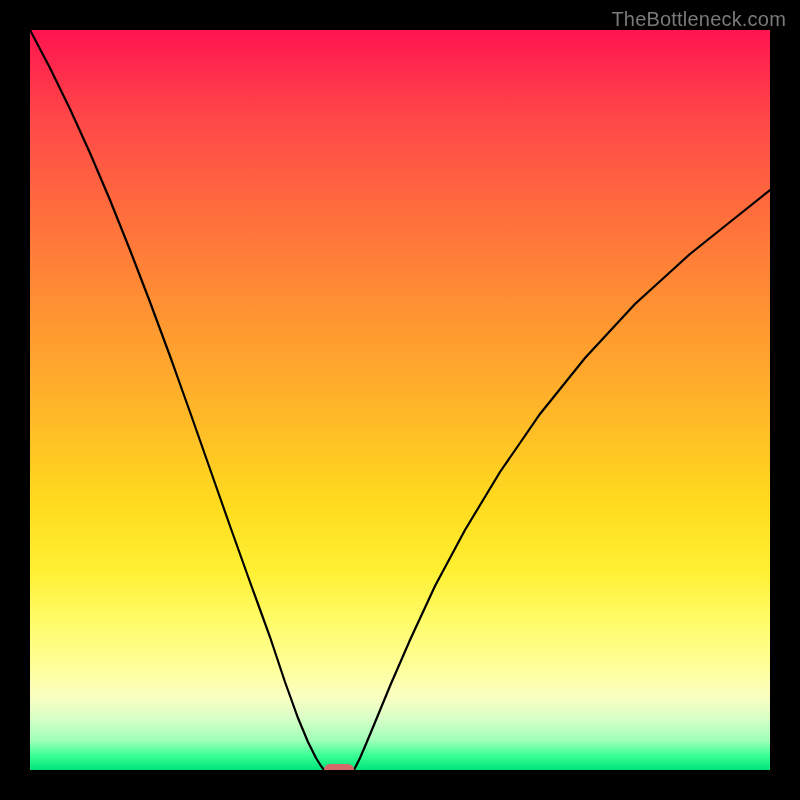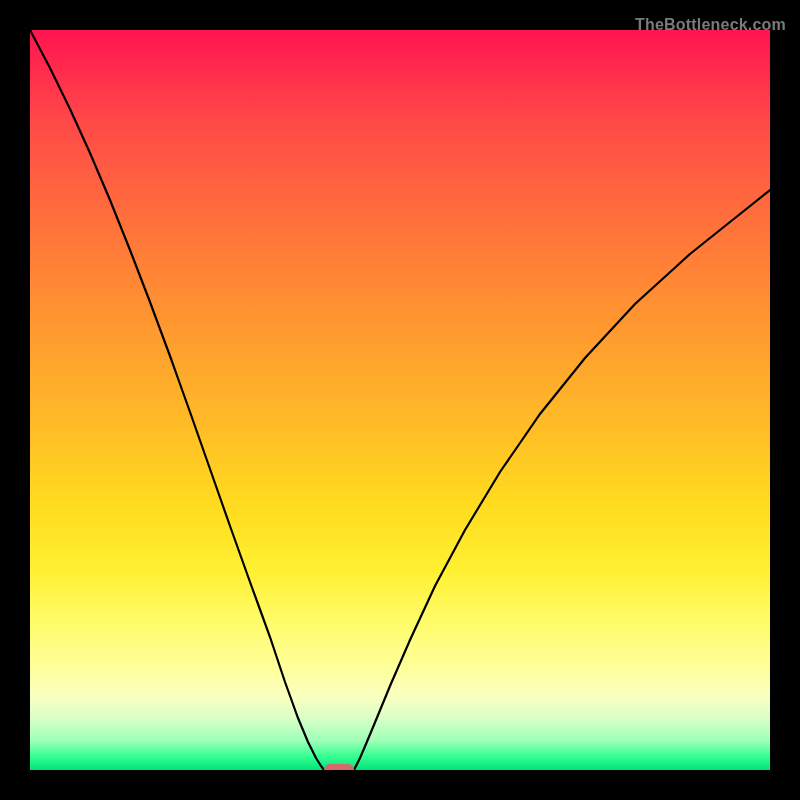--- a/index.html
+++ b/index.html
@@ -53,25 +53,25 @@
     pointer-events: none;
   }
   .marker {
     position: absolute;
     height: 12px;
     border-radius: 6px;
     background: #d46a6a;
   }
   .watermark {
     position: absolute;
-    top: 16px;
+    top: 8px;
     right: 14px;
     color: #7a7a7a;
-    font-size: 16px;
-    font-weight: 700;
+    font-size: 20px;
+    font-weight: 400;
     letter-spacing: 0.2px;
     user-select: none;
   }
 </style>
 </head>
 <body>
 
 <div class="frame">
 
   <div class="plot-area">

